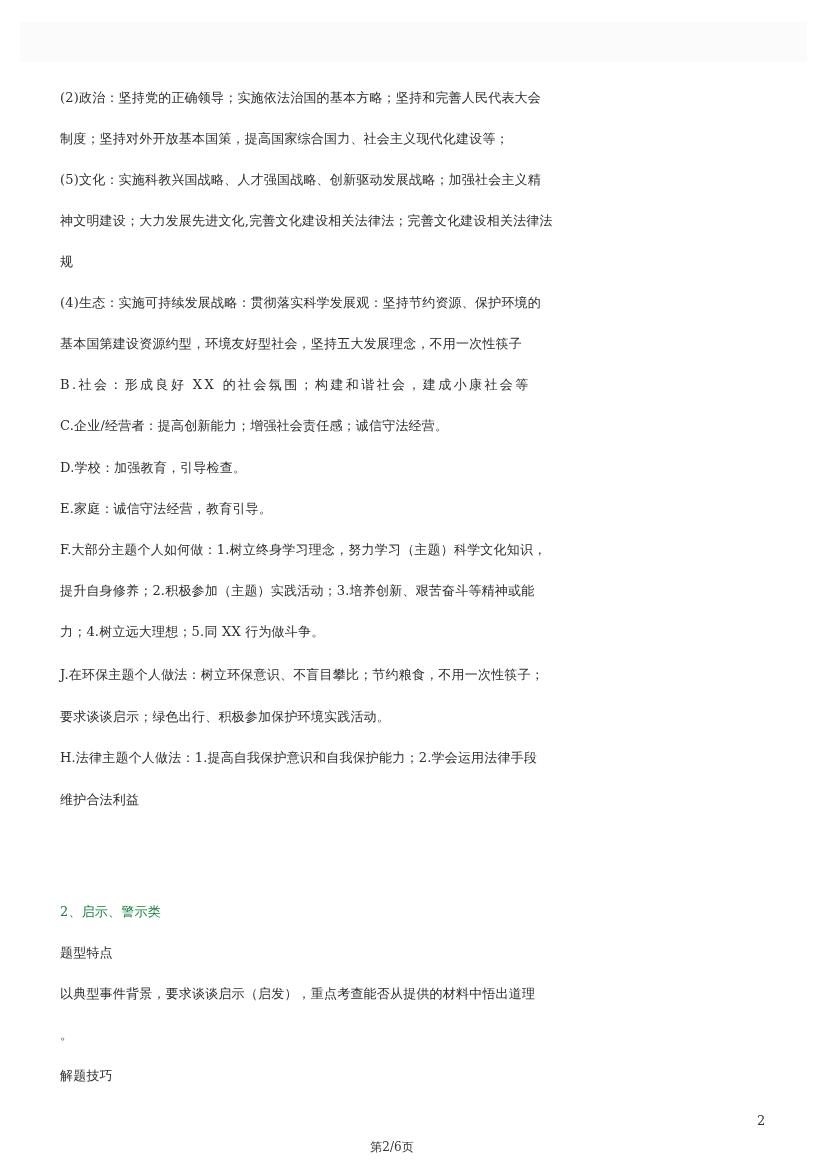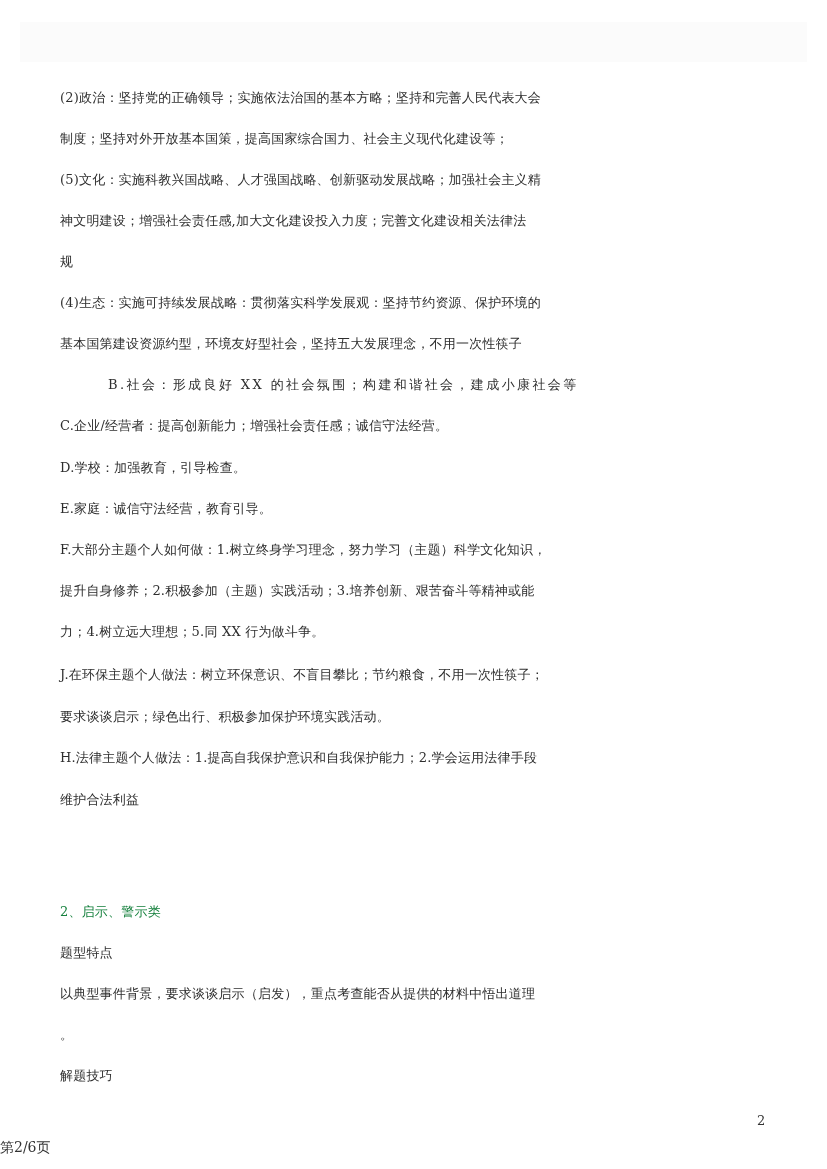--- a/index.html
+++ b/index.html
@@ -33,51 +33,51 @@
       position: absolute;
       left: 0;
       white-space: nowrap;
       font-size: 13px;
       line-height: 24px;
       letter-spacing: 0.2px;
       color: #2e2e2e;
     }
     .line.spaced {
       letter-spacing: 2.4px;
-      margin-left: 48px;
     }
     .section-heading {
       color: #15803d;
     }
     .page-number {
       position: absolute;
       left: 757px;
       top: 1113px;
       font-size: 13px;
       color: #333;
     }
     .footer {
       position: absolute;
       left: 0;
       width: 784px;
       top: 1139px;
-      font-size: 14px;
+      text-align: center;
+      font-size: 12px;
       color: #333;
     }
   </style>
 </head>
 <body>
 
 <div class="header-band"></div>
 
 <div class="page">
   <div class="line" style="top:86px">(2)政治：坚持党的正确领导；实施依法治国的基本方略；坚持和完善人民代表大会</div>
   <div class="line" style="top:127px">制度；坚持对外开放基本国策，提高国家综合国力、社会主义现代化建设等；</div>
   <div class="line" style="top:168px">(5)文化：实施科教兴国战略、人才强国战略、创新驱动发展战略；加强社会主义精</div>
-  <div class="line" style="top:209px">神文明建设；增强社会责任感,加大文化建设投入力度；完善文化建设相关法律法</div>
+  <div class="line" style="top:209px">神文明建设；大力发展先进文化,完善文化建设相关法律法；完善文化建设相关法律法</div>
   <div class="line" style="top:250px">规</div>
   <div class="line" style="top:291px">(4)生态：实施可持续发展战略：贯彻落实科学发展观：坚持节约资源、保护环境的</div>
   <div class="line" style="top:332px">基本国第建设资源约型，环境友好型社会，坚持五大发展理念，不用一次性筷子</div>
   <div class="line spaced" style="top:373px">B.社会：形成良好 XX 的社会氛围；构建和谐社会，建成小康社会等</div>
   <div class="line" style="top:414px">C.企业/经营者：提高创新能力；增强社会责任感；诚信守法经营。</div>
   <div class="line" style="top:456px">D.学校：加强教育，引导检查。</div>
   <div class="line" style="top:497px">E.家庭：诚信守法经营，教育引导。</div>
   <div class="line" style="top:538px">F.大部分主题个人如何做：1.树立终身学习理念，努力学习（主题）科学文化知识，</div>
   <div class="line" style="top:579px">提升自身修养；2.积极参加（主题）实践活动；3.培养创新、艰苦奋斗等精神或能</div>
   <div class="line" style="top:620px">力；4.树立远大理想；5.同 XX 行为做斗争。</div>

